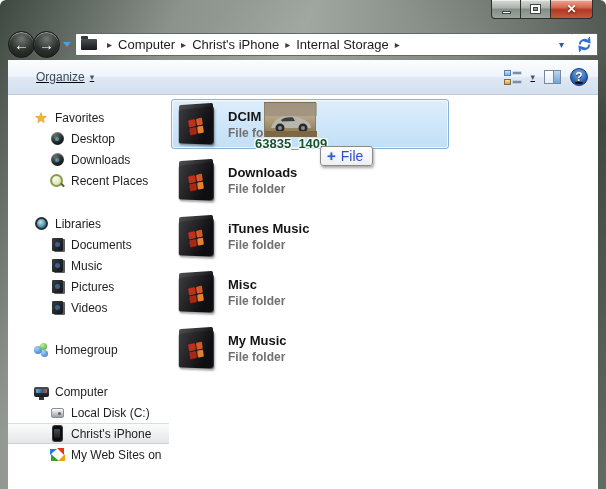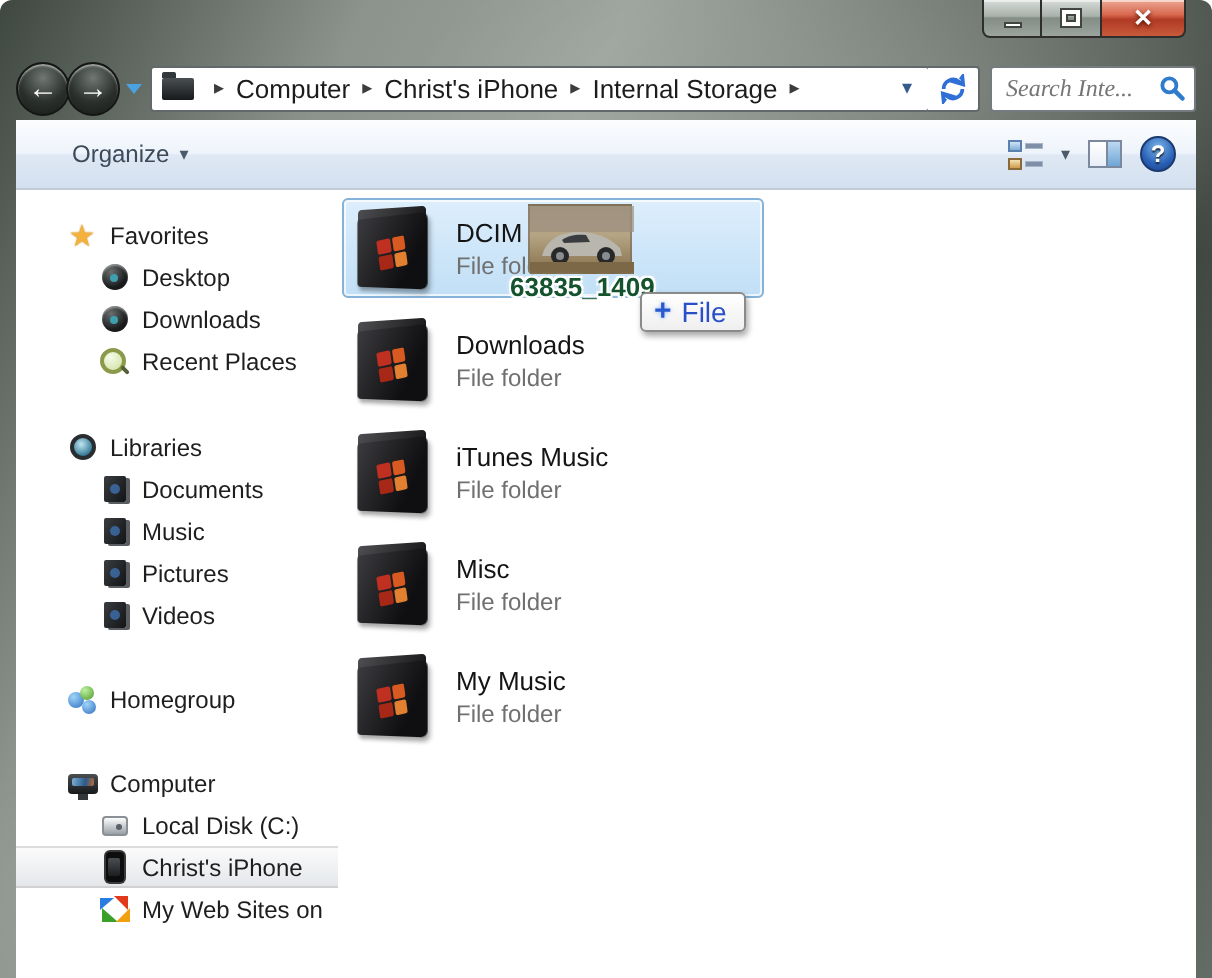--- a/index.html
+++ b/index.html
@@ -47,21 +47,21 @@
     display:flex; align-items:center; justify-content:center; margin-left:-1px; }
   .searchbox { width:103px; height:23px; background:#fff; border:1px solid #747a7e; border-radius:2px; margin-left:5px;
     display:flex; align-items:center; padding:0 4px 0 7px; }
   .searchbox input { border:none; outline:none; width:76px; font-size:12px; font-style:italic; color:#6b6b6b;
     font-family:"Liberation Serif", serif; background:transparent; }
   .mag { flex:none; }
 
   
   .toolbar { position:absolute; top:60px; left:8px; right:8px; height:35px;
     background:linear-gradient(#fcfdfe, #eef4fb 48%, #dfe8f4 52%, #d3e0ef);
-    border-bottom:1px solid #c3cbd6; display:flex; align-items:center; padding:0 10px 0 20px; }
+    border-bottom:1px solid #c3cbd6; display:flex; align-items:center; padding:0 10px 0 20px;text-decoration:underline; }
   .organize { display:flex; align-items:center; gap:5px; color:#3c4a5a; font-size:12px; padding:4px 8px; border-radius:3px; }
   .tb-caret { font-size:9px; color:#4a5a6a; }
   .tb-right { margin-left:auto; display:flex; align-items:center; gap:9px; }
   .views-icon { width:17px; height:15px; display:flex; flex-direction:column; justify-content:space-between; }
   .views-icon .vrow { display:flex; gap:2px; align-items:center; }
   .views-icon .sq { width:7px; height:6px; border:1px solid #5b7fae; background:linear-gradient(#cfe3f5,#7fb0d8); }
   .views-icon .sq2 { background:linear-gradient(#f3e3b0,#cf9a50); border-color:#8a6a3a; }
   .views-icon .ln { width:8px; height:2px; background:#7d90a8; box-shadow:0 0 0 0.5px #a8b6c8; }
   .preview-icon { width:17px; height:14px; border:1px solid #7a8globe9; border:1px solid #7a89a0; background:#fdfdfd; display:flex; }
   .preview-icon .pleft { flex:1; background:linear-gradient(#ffffff,#e8eef6); }
@@ -104,21 +104,21 @@
   .iphone::before { content:""; position:absolute; left:1.5px; top:3px; right:1.5px; bottom:3px; background:linear-gradient(#4a4f54,#1c1e20); border-radius:1px; }
   .butterfly { position:relative; width:15px; height:14px; }
   .butterfly i { position:absolute; }
   .butterfly .w1 { left:0; top:1px; width:0; height:0; border-top:6px solid #2a7de0; border-right:7px solid transparent; }
   .butterfly .w2 { left:1px; top:6px; width:0; height:0; border-bottom:7px solid #3aa02a; border-right:8px solid transparent; }
   .butterfly .w3 { left:7px; top:0; width:0; height:0; border-top:7px solid #e03a1a; border-left:7px solid transparent; }
   .butterfly .w4 { left:8px; top:6px; width:0; height:0; border-bottom:7px solid #f0a010; border-left:7px solid transparent; }
 
   
   .content { position:relative; flex:1; padding-top:4px; }
-  .frow { position:relative; height:50px; margin:0 0 6px 2px; display:flex; align-items:center; padding-left:4px; width:211px; border:1px solid transparent; border-radius:3px; }
+  .frow { position:relative; height:50px; margin:0 0 6px 2px; display:flex; align-items:center; padding-left:4px; width:278px; border:1px solid transparent; border-radius:3px;font-weight:bold; }
   .frow.sel { background:linear-gradient(#ddeefc,#c1dff6); border-color:#84b2d8; box-shadow:inset 0 0 0 1px rgba(255,255,255,.7); }
   .ftext { margin-left:10px; }
   .fname { font-size:13px; color:#141414; }
   .ftype { font-size:12px; color:#707070; margin-top:2px; }
 
   .foldericon { position:relative; width:42px; height:44px; flex:none; }
   .foldericon .back { position:absolute; left:3px; top:2px; width:34px; height:38px; background:linear-gradient(115deg,#4e4e52,#1a1a1c 70%); border-radius:2px; transform:skewY(-4deg); }
   .foldericon .front { position:absolute; left:1px; top:6px; width:36px; height:36px; background:linear-gradient(115deg,#3c3c40,#0f0f11 75%); border-radius:2px 3px 3px 2px; transform:perspective(60px) rotateY(-14deg) skewY(-2deg); box-shadow:1px 2px 2px rgba(0,0,0,.35); }
   .foldericon .emblem { position:absolute; left:13px; top:17px; width:14px; height:15px; transform:rotate(-8deg) skewY(-4deg); display:grid; grid-template-columns:1fr 1fr; gap:1px; }
   .foldericon .emblem i { border-radius:1px; }
@@ -175,27 +175,20 @@
       <span class="chev">▸</span>
       <span class="crumb-caret">▾</span>
     </div>
     <div class="refreshseg">
       <svg width="15" height="15" viewBox="0 0 16 16">
         <path d="M3 8a5 5 0 0 1 8-4l-1.6.4 4 1.2-.4-4L12 3" fill="none" stroke="#2f6fd6" stroke-width="2"></path>
         <path d="M13 8a5 5 0 0 1-8 4l1.6-.4-4-1.2.4 4L4 13" fill="none" stroke="#2f6fd6" stroke-width="2"></path>
       </svg>
     </div>
 
-    <div class="searchbox">
-      <input type="text" placeholder="Search Inte..." style="">
-      <svg class="mag" width="14" height="14" viewBox="0 0 16 16">
-        <circle cx="6.5" cy="6.5" r="4" fill="none" stroke="#2f7ccc" stroke-width="2.2"></circle>
-        <line x1="9.5" y1="9.5" x2="14" y2="14" stroke="#2f7ccc" stroke-width="2.6" stroke-linecap="round"></line>
-      </svg>
-    </div>
   </div>
 
   <div class="toolbar">
     <div class="organize">
       <span>Organize</span>
       <span class="tb-caret">▾</span>
     </div>
     <div class="tb-right">
       <div class="views-icon">
         <span class="vrow">

